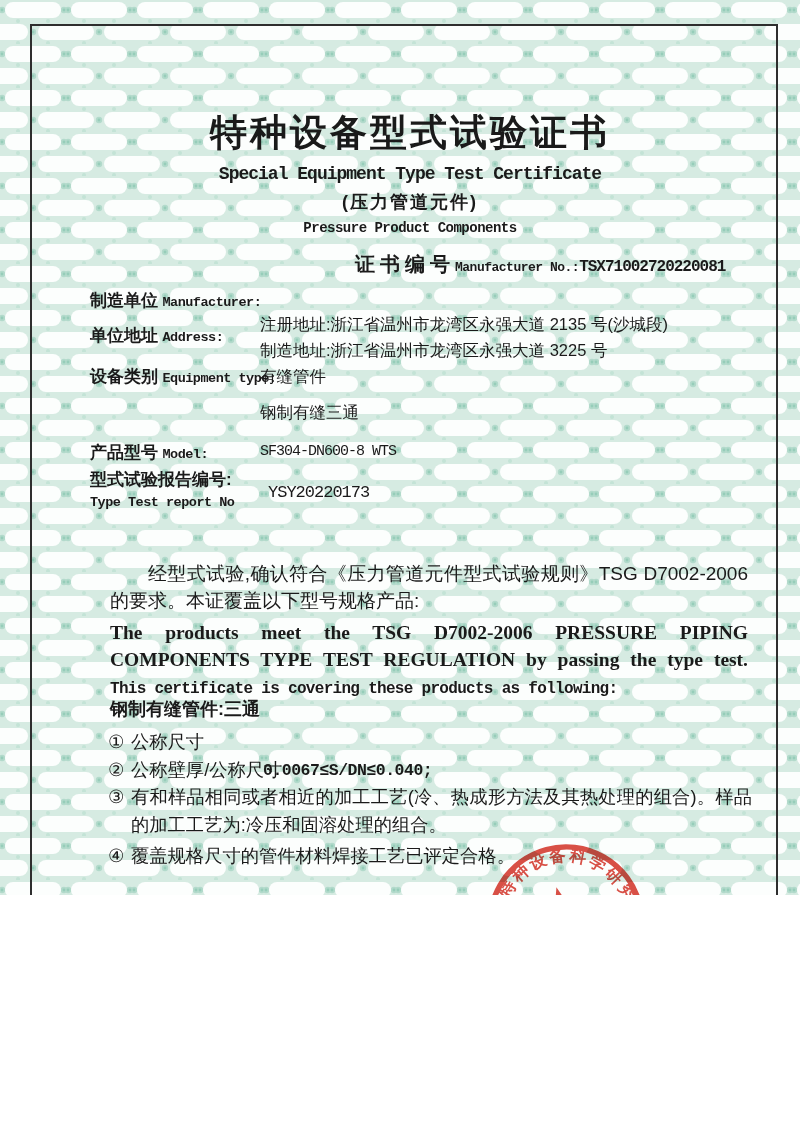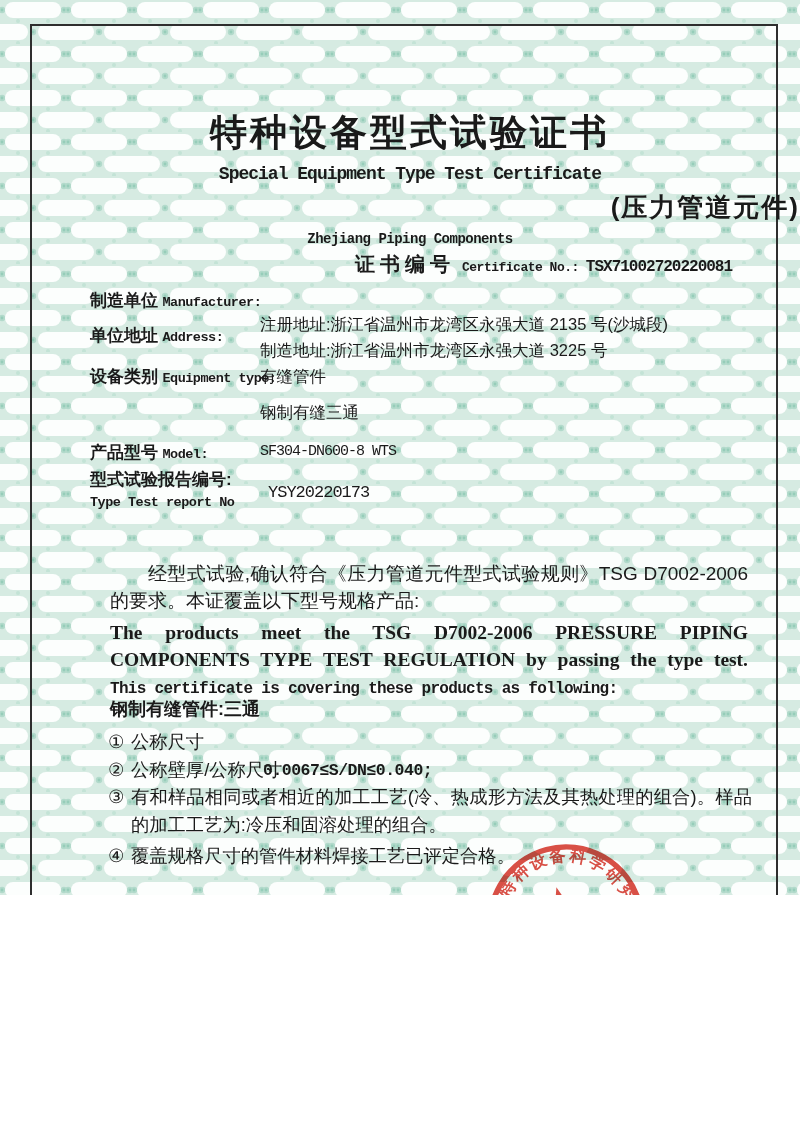--- a/index.html
+++ b/index.html
@@ -12,25 +12,25 @@
   .frame {
     position:absolute; left:30px; top:24px; width:744px; height:1070px;
     border:2px solid #2e2e2e; z-index:1; pointer-events:none;
   }
   .layer { position:absolute; z-index:2; }
 
   
   .hdr { left:20px; top:112px; width:780px; text-align:center; }
   .title-zh { font-size:37px; font-weight:700; letter-spacing:3px; line-height:1.15; }
   .title-en { font-family:"Liberation Mono", monospace; font-size:18px; font-weight:700; letter-spacing:-1px; margin-top:9px; }
-  .sub-zh   { font-size:26px; font-weight:700; letter-spacing:2px; margin-top:6px;text-align:right; }
+  .sub-zh   { font-size:18px; font-weight:700; letter-spacing:2px; margin-top:6px; }
   .sub-en   { font-family:"Liberation Mono", monospace; font-size:14px; font-weight:700; letter-spacing:-0.5px; margin-top:6px; }
 
   
-  .certline { left:355px; top:251px; display:flex; align-items:baseline; gap:7px; white-space:nowrap; }
+  .certline { left:355px; top:251px; display:flex; align-items:baseline; white-space:nowrap; }
   .certline .zh  { font-size:20px; font-weight:700; letter-spacing:5px; }
   .certline .en  { font-family:"Liberation Mono", monospace; font-size:13px; font-weight:700; letter-spacing:-0.5px; }
   .certline .no  { font-family:"Liberation Mono", monospace; font-size:16px; font-weight:700; letter-spacing:-1px; }
 
   
   .f-label { white-space:nowrap; }
   .lzh { font-size:17px; font-weight:700; }
   .len { font-family:"Liberation Mono", monospace; font-size:13.5px; font-weight:700; letter-spacing:-0.5px; }
   .vzh { font-size:16.5px; font-weight:500; white-space:nowrap; }
   .vmono { font-family:"Liberation Mono", monospace; font-weight:400; letter-spacing:-1px; white-space:nowrap;text-align:right; }
@@ -94,26 +94,26 @@
     </defs>
     <rect x="0" y="0" width="800" height="1126" fill="url(#guilloche)"></rect>
   </svg>
 
   <div class="frame"></div>
 
   <div class="layer hdr">
     <div class="title-zh">特种设备型式试验证书</div>
     <div class="title-en">Special Equipment Type Test Certificate</div>
     <div class="sub-zh">(压力管道元件)</div>
-    <div class="sub-en">Zhejiang Piping Components</div>
+    <div class="sub-en">Pressure Product Components</div>
   </div>
 
   <div class="layer certline">
     <span class="zh">证书编号</span>
-    <span class="en">Certificate No.:</span>
+    <span class="en">Manufacturer No.:</span>
     <span class="no">TSX71002720220081</span>
   </div>
 
   <div class="layer f-label" style="left:90px; top:289px;">
     <span class="lzh">制造单位</span>
     <span class="len">Manufacturer:</span>
   </div>
 
   <div class="layer f-label" style="left:90px; top:324px;">
     <span class="lzh">单位地址</span>

